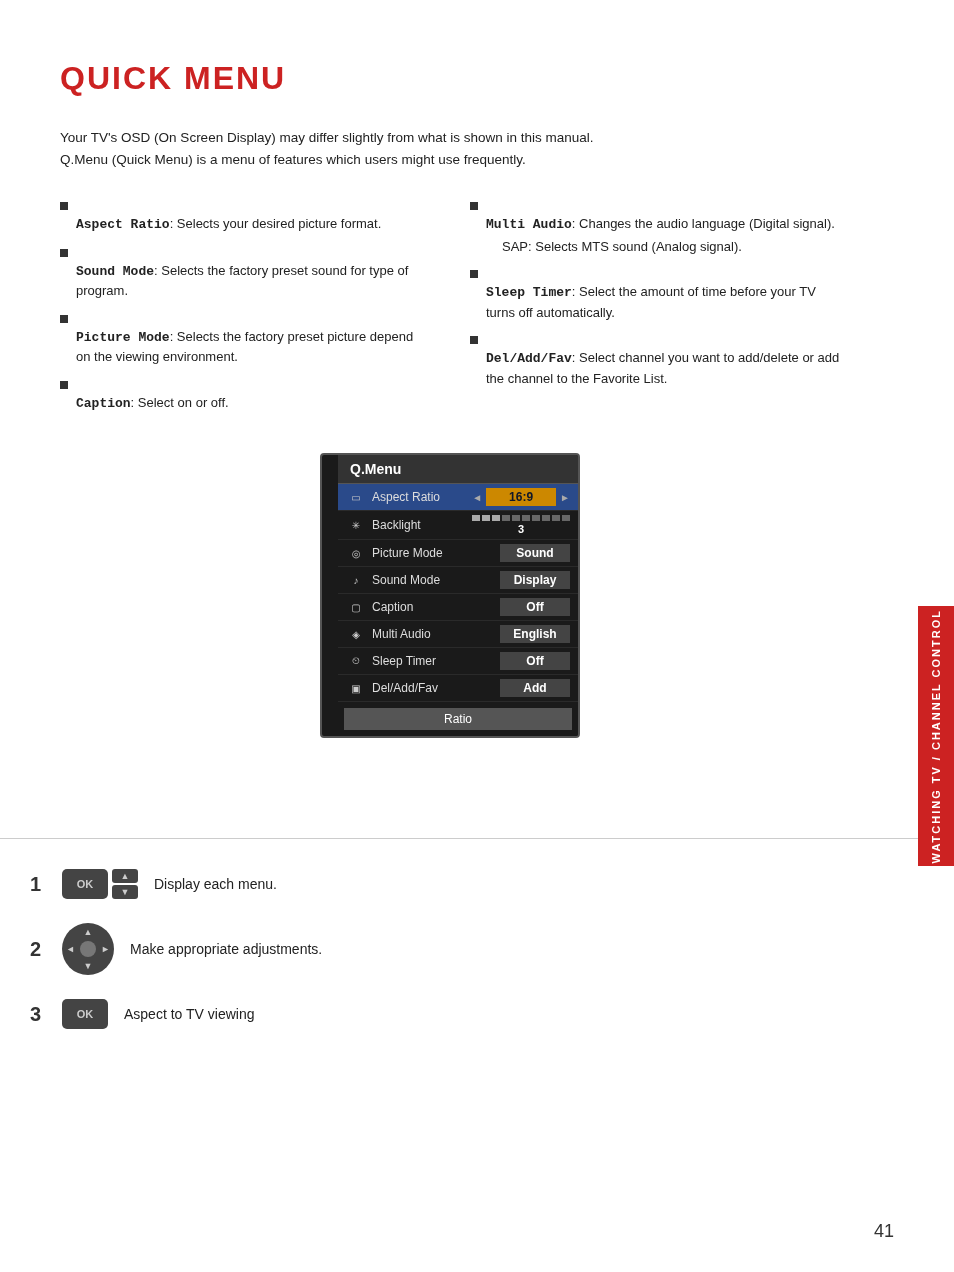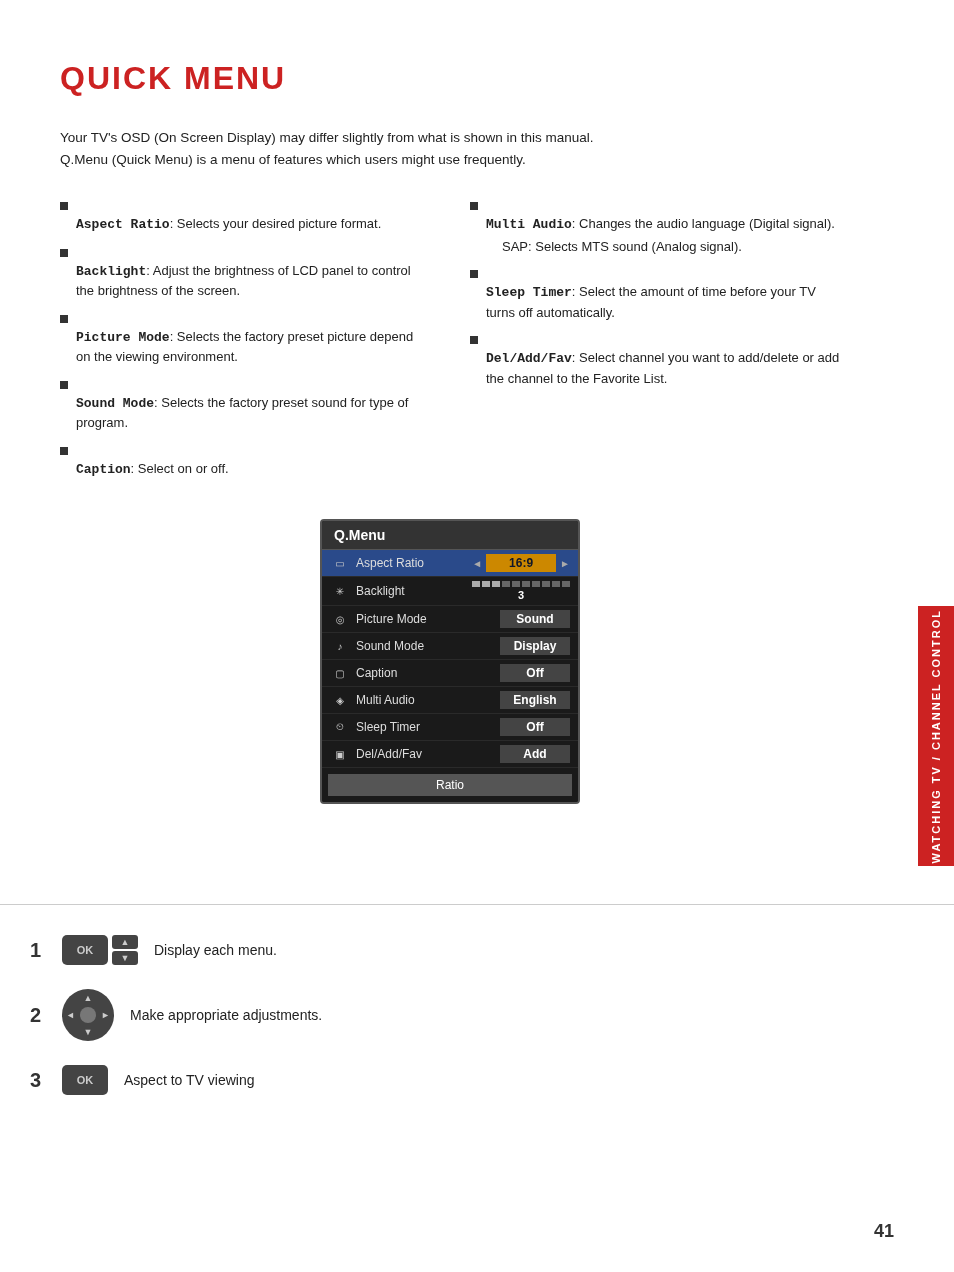--- a/index.html
+++ b/index.html
@@ -82,20 +82,21 @@
       margin: 20px 0 30px 0;
     }
 
     .qmenu-box {
       border: 2px solid #555;
       background: #1a1a1a;
       color: #fff;
       width: 260px;
       border-radius: 4px;
       overflow: hidden;
+      padding-left: 16px;
     }
 
     .qmenu-header {
       background: #333;
       padding: 6px 12px;
       font-size: 14px;
       font-weight: bold;
       color: #fff;
       border-bottom: 1px solid #555;
     }
@@ -300,21 +301,21 @@
       transform: rotate(180deg);
       text-align: center;
       white-space: nowrap;
     }
 
     .page-number {
       position: absolute;
       bottom: 30px;
       right: 60px;
       font-size: 18px;
-      font-weight: bold;
+      font-weight: normal;
       color: #333;
     }
   </style>
 </head>
 <body>
 
 <div class="page-content">
   <h1 class="page-title">QUICK MENU</h1>
 
   <p class="intro-text">
@@ -324,29 +325,25 @@
 
   <div class="bullet-columns">
     <div class="bullet-col">
 
     <div class="bullet-item">
           <div class="bullet-square"></div>
           <div class="bullet-text"><strong>Aspect Ratio</strong>: Selects your desired picture format.</div>
         </div>
         <div class="bullet-item">
           <div class="bullet-square"></div>
-          <div class="bullet-text"><strong>Backlight</strong>: Adjust the brightness of LCD panel to control the brightness of the screen.</div>
+          <div class="bullet-text"><strong>Sound Mode</strong>: Selects the factory preset sound for type of program.</div>
         </div>
         <div class="bullet-item">
           <div class="bullet-square"></div>
           <div class="bullet-text"><strong>Picture Mode</strong>: Selects the factory preset picture depend on the viewing environment.</div>
-        </div>
-        <div class="bullet-item">
-          <div class="bullet-square"></div>
-          <div class="bullet-text"><strong>Sound Mode</strong>: Selects the factory preset sound for type of program.</div>
         </div>
         <div class="bullet-item">
           <div class="bullet-square"></div>
           <div class="bullet-text"><strong>Caption</strong>: Select on or off.</div>
         </div>
       </div>
     <div class="bullet-col">
 
     <div class="bullet-item">
           <div class="bullet-square"></div>

